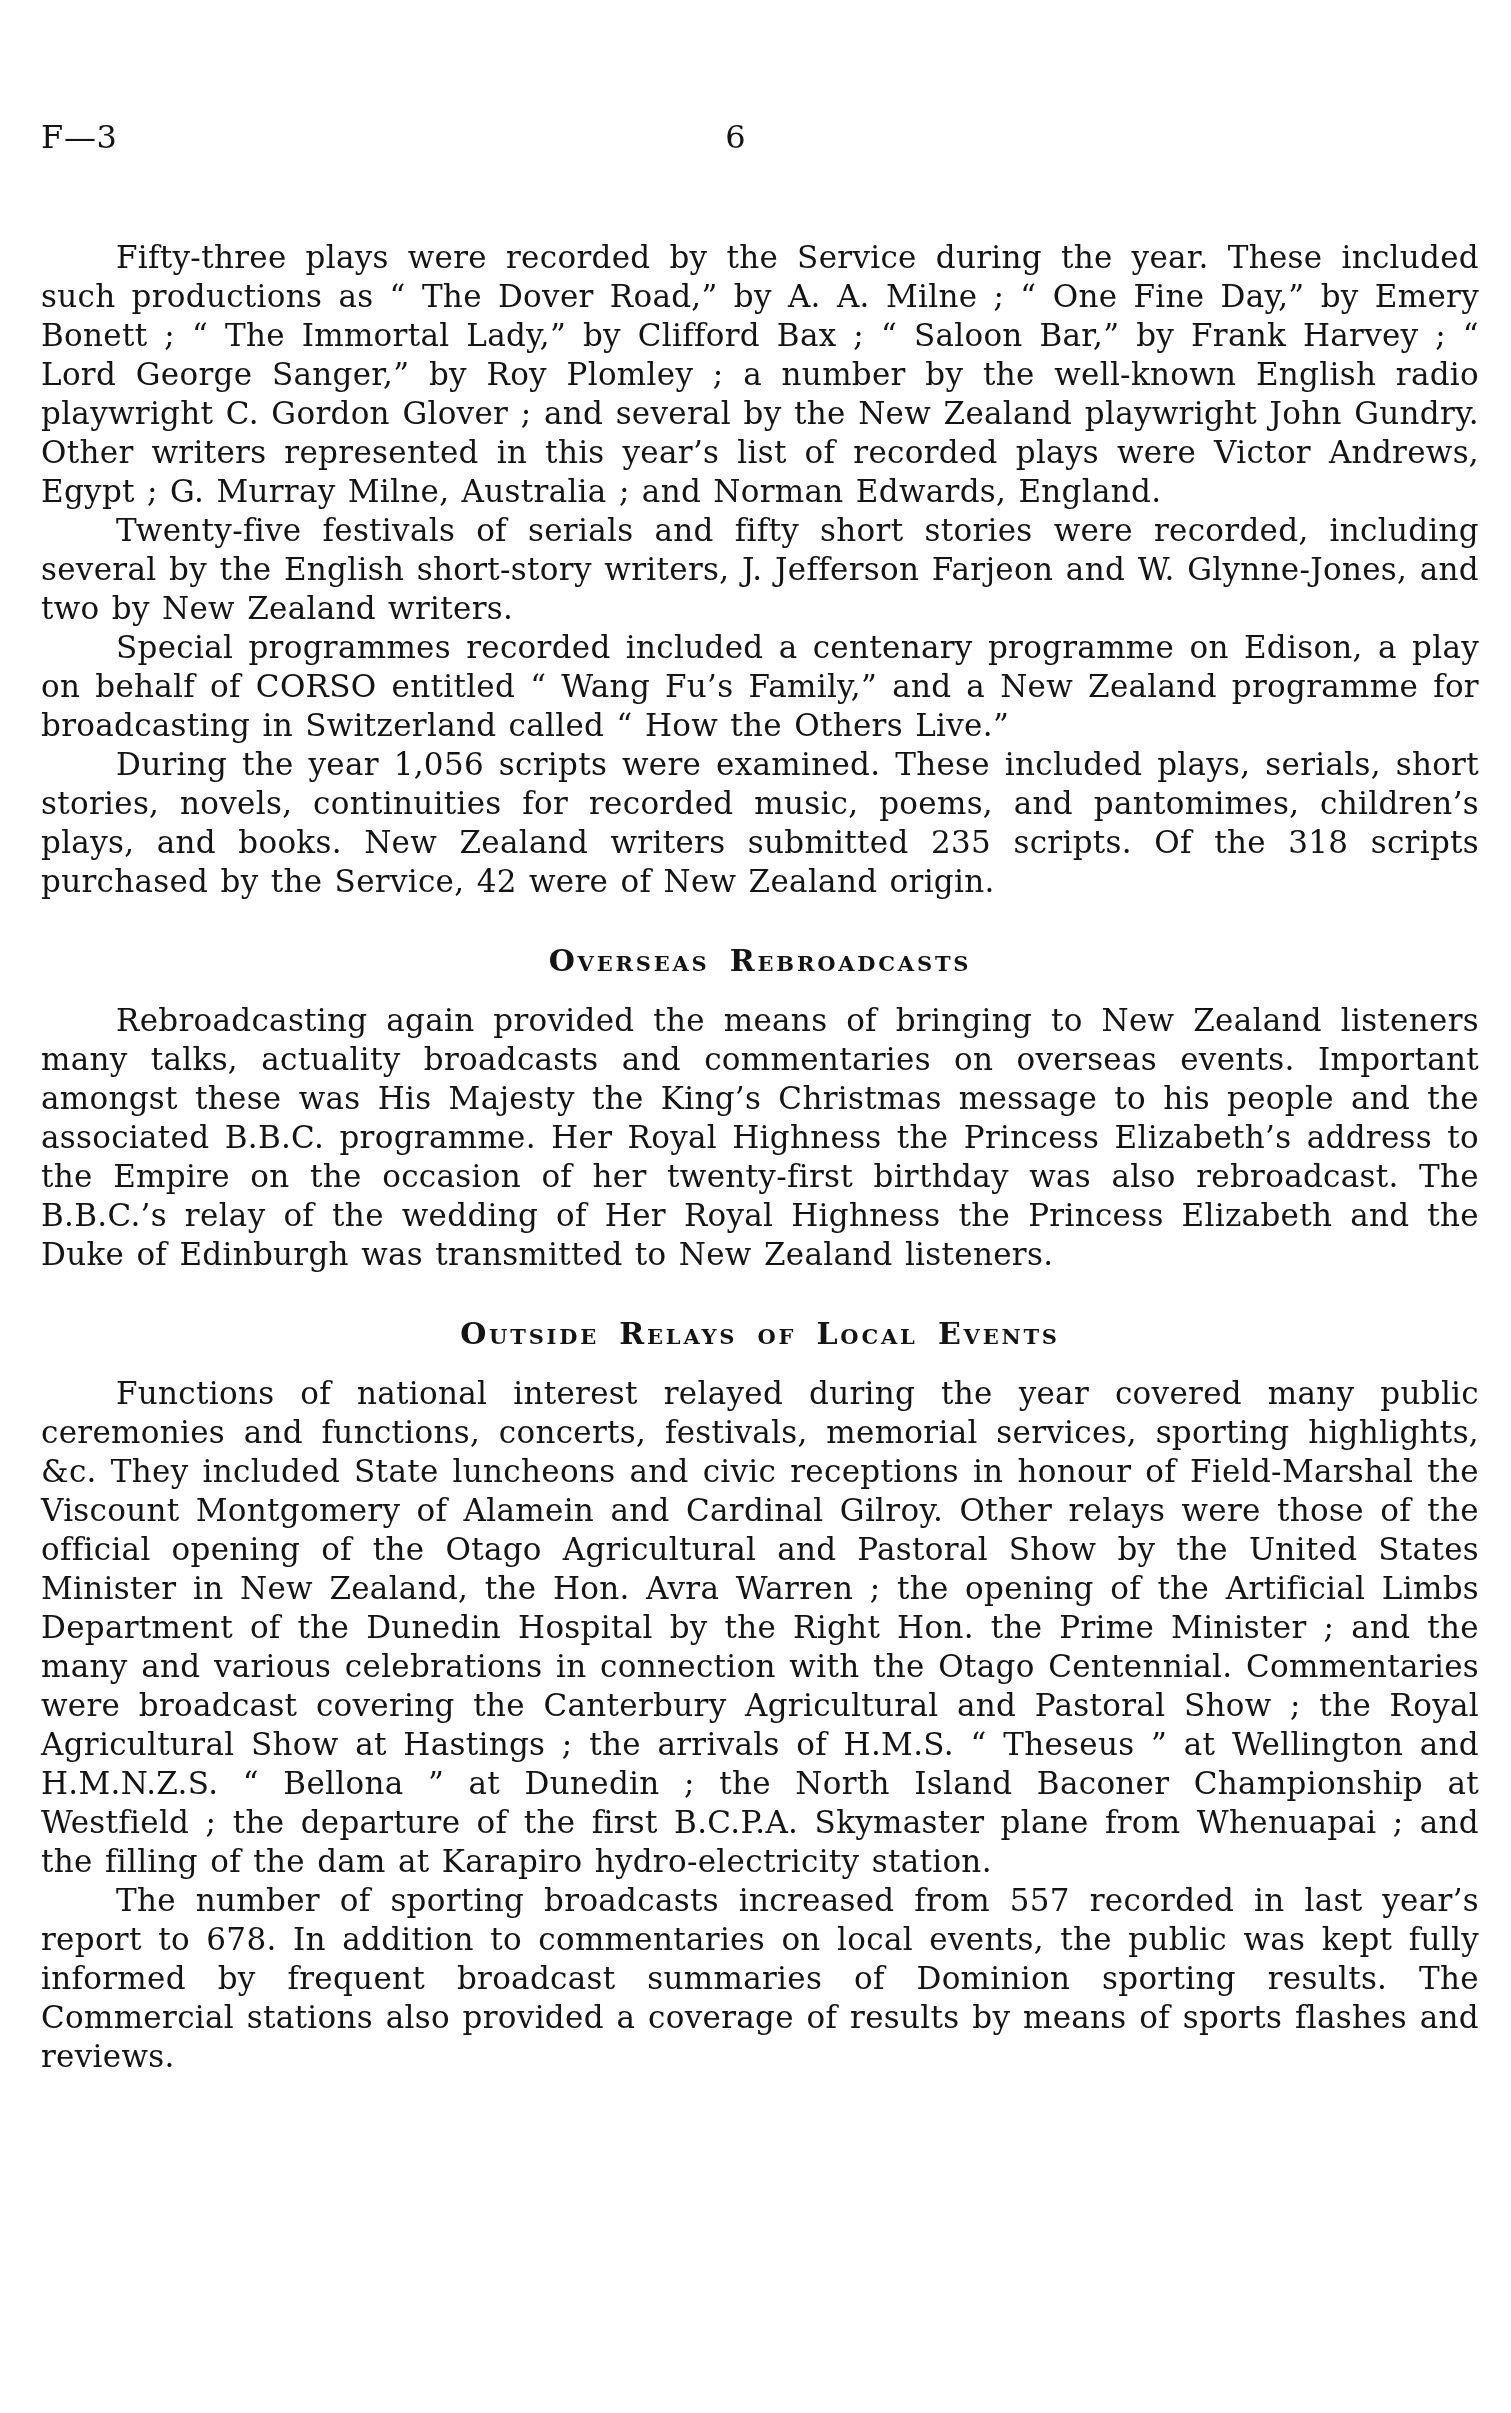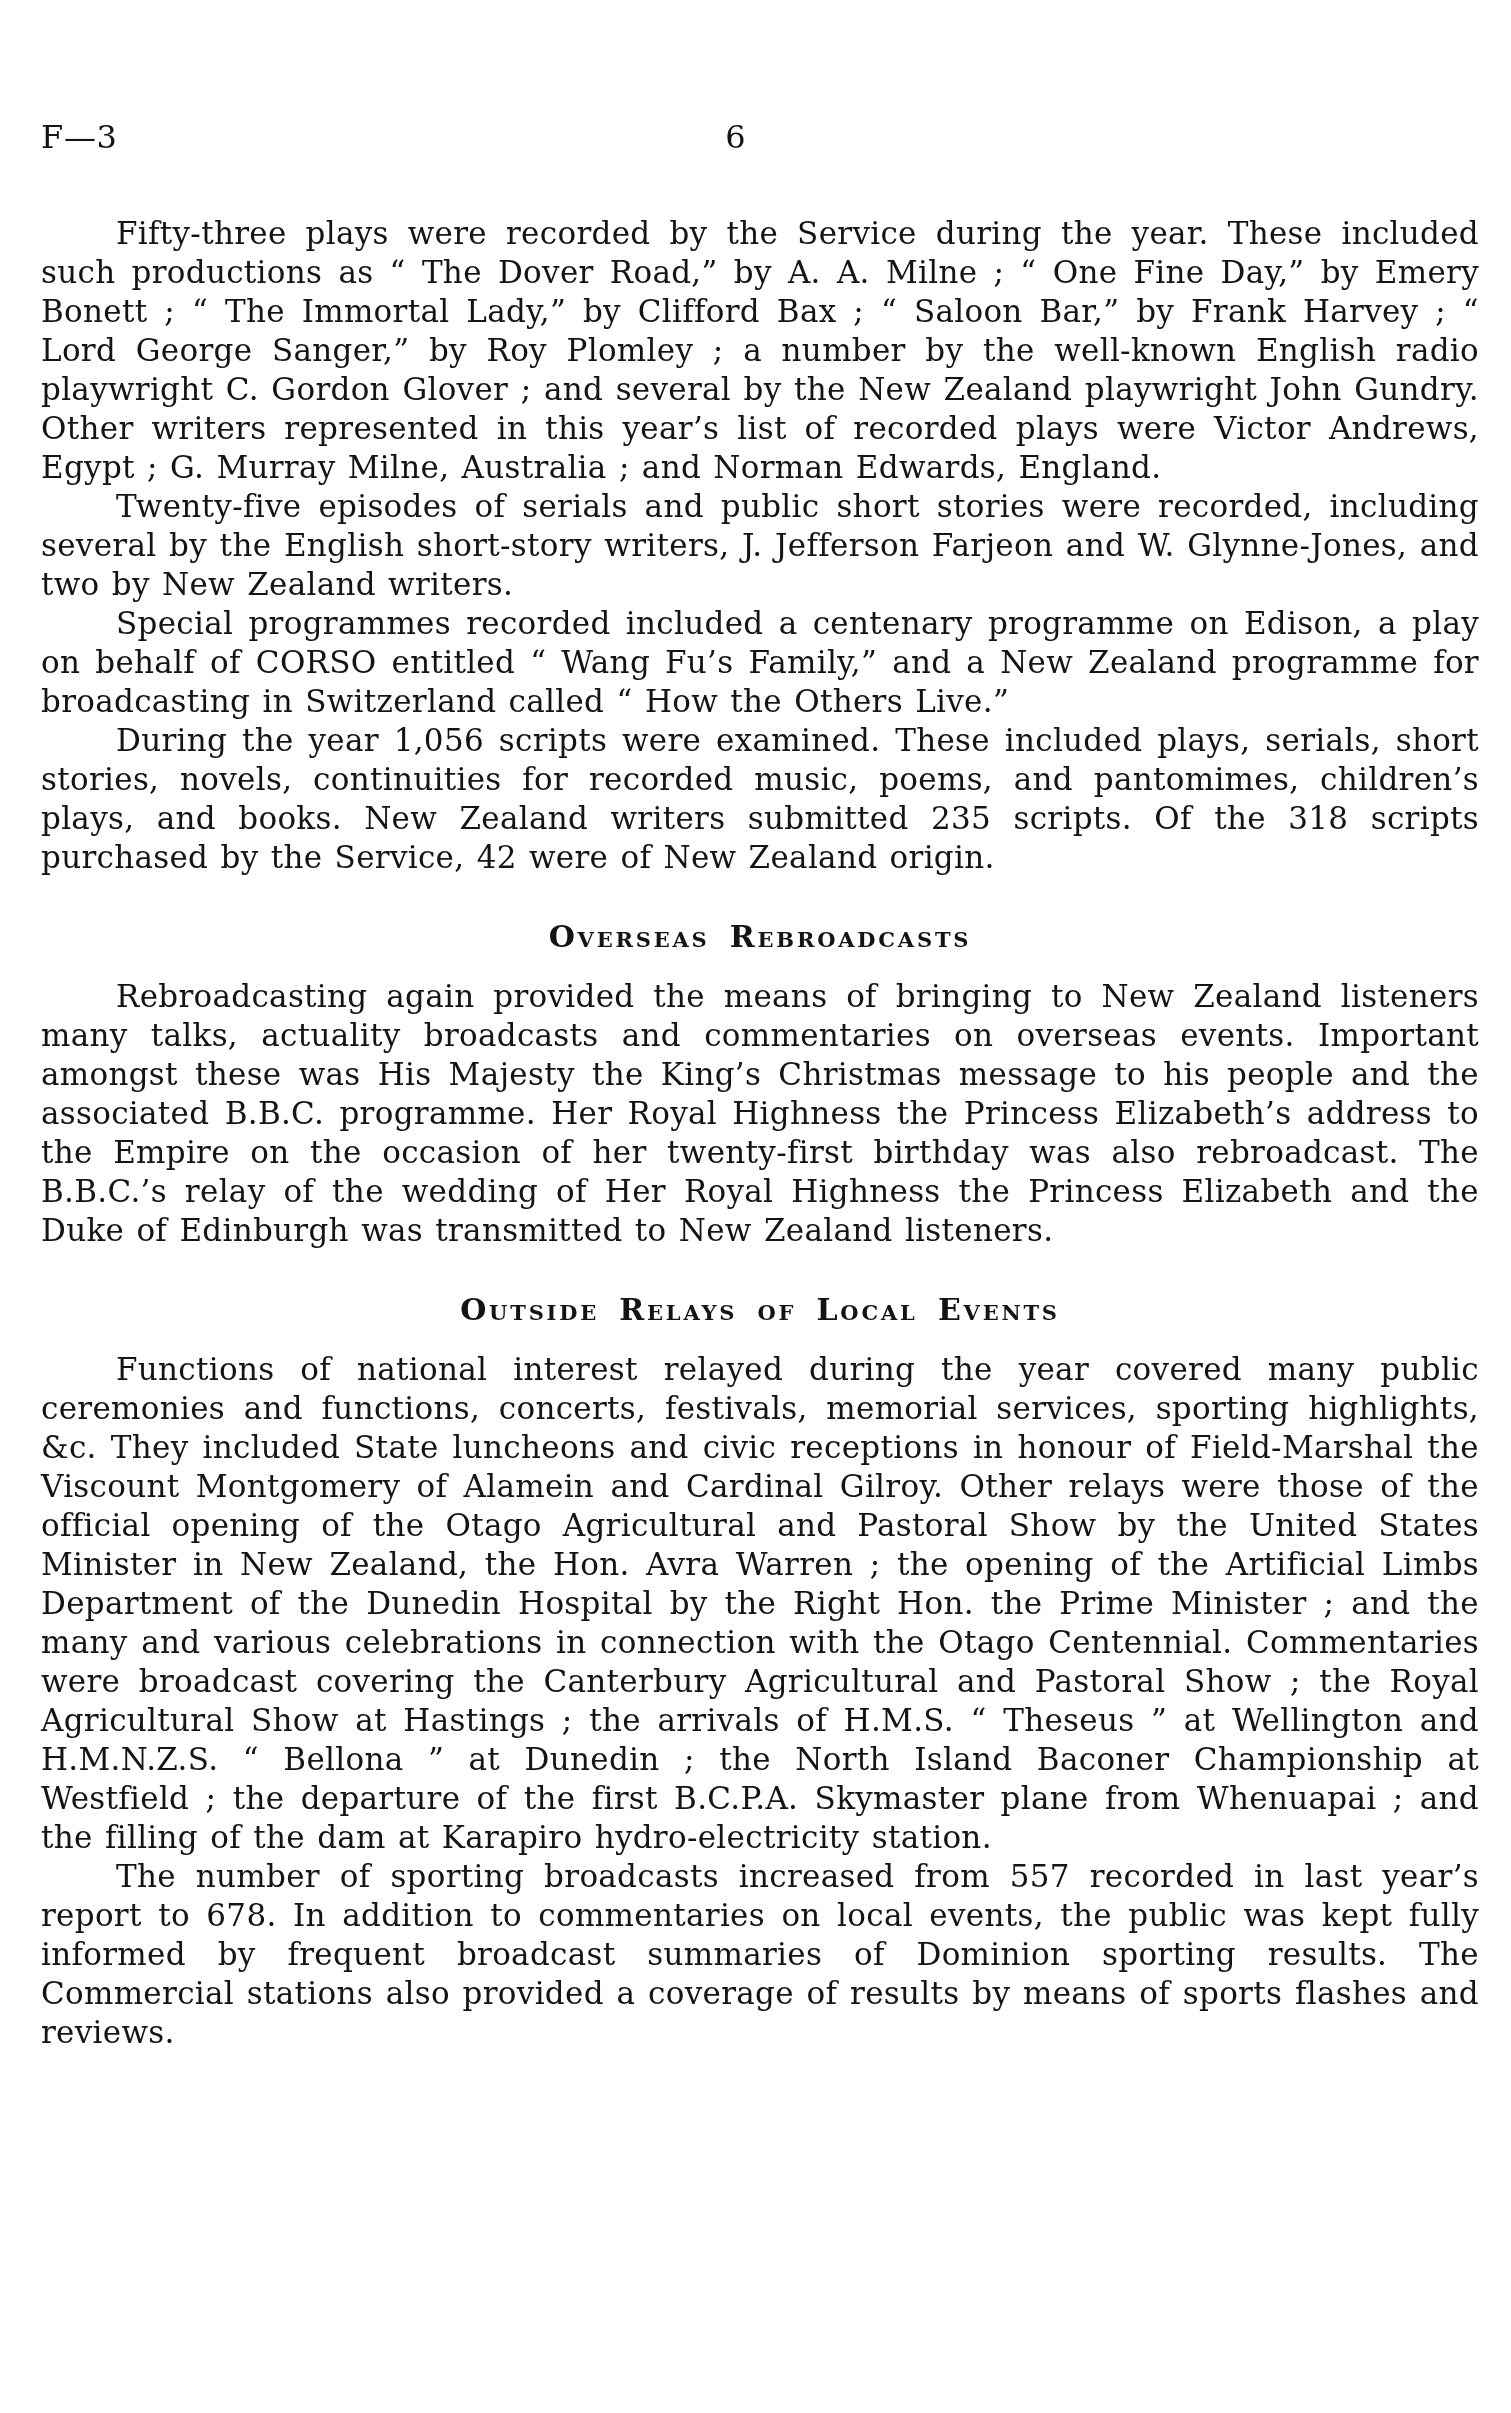--- a/index.html
+++ b/index.html
@@ -30,21 +30,21 @@
     top: 0;
     letter-spacing: 0.7px;
   }
   .page-num {
     position: absolute;
     left: 0;
     right: 49px;
     text-align: center;
   }
   .content {
-    margin-top: 56px;
+    margin-top: 80px;
   }
   p.body-para {
     margin: 0;
     font-size: 31px;
     line-height: 39px;
     text-align: justify;
     text-indent: 75px;
     letter-spacing: 0.3px;
     word-spacing: 2.1px;
   }
@@ -66,21 +66,21 @@
 
   <div class="page-header">
     <span class="doc-ref">F—3</span>
     <span class="page-num">6</span>
   </div>
 
   <div class="content">
 
     <p class="body-para">Fifty-three plays were recorded by the Service during the year.  These included such productions as “ The Dover Road,” by A. A. Milne ;  “ One Fine Day,” by Emery Bonett ;  “ The Immortal Lady,” by Clifford Bax ;  “ Saloon Bar,” by Frank Harvey ;  “ Lord George Sanger,” by Roy Plomley ;  a number by the well-known English radio playwright C. Gordon Glover ;  and several by the New Zealand playwright John Gundry.  Other writers represented in this year’s list of recorded plays were Victor Andrews, Egypt ;  G. Murray Milne, Australia ;  and Norman Edwards, England.</p>
 
-    <p class="body-para">Twenty-five episodes of serials and public short stories were recorded, including several by the English short-story writers, J. Jefferson Farjeon and W. Glynne-Jones, and two by New Zealand writers.</p>
+    <p class="body-para">Twenty-five festivals of serials and fifty short stories were recorded, including several by the English short-story writers, J. Jefferson Farjeon and W. Glynne-Jones, and two by New Zealand writers.</p>
 
     <p class="body-para">Special programmes recorded included a centenary programme on Edison, a play on behalf of CORSO entitled “ Wang Fu’s Family,” and a New Zealand programme for broadcasting in Switzerland called “ How the Others Live.”</p>
 
     <p class="body-para">During the year 1,056 scripts were examined.  These included plays, serials, short stories, novels, continuities for recorded music, poems, and pantomimes, children’s plays, and books.  New Zealand writers submitted 235 scripts.  Of the 318 scripts purchased by the Service, 42 were of New Zealand origin.</p>
 
 
     <h2 class="section-heading">Overseas Rebroadcasts</h2>
 
     <p class="body-para">Rebroadcasting again provided the means of bringing to New Zealand listeners many talks, actuality broadcasts and commentaries on overseas events.  Important amongst these was His Majesty the King’s Christmas message to his people and the associated B.B.C. programme.  Her Royal Highness the Princess Elizabeth’s address to the Empire on the occasion of her twenty-first birthday was also rebroadcast.  The B.B.C.’s relay of the wedding of Her Royal Highness the Princess Elizabeth and the Duke of Edinburgh was transmitted to New Zealand listeners.</p>
 

